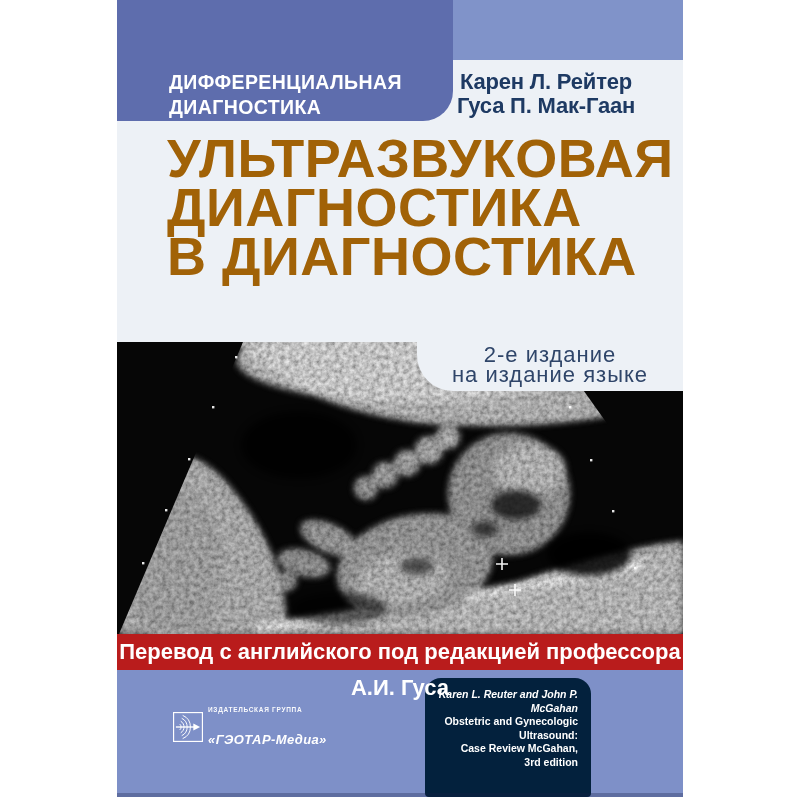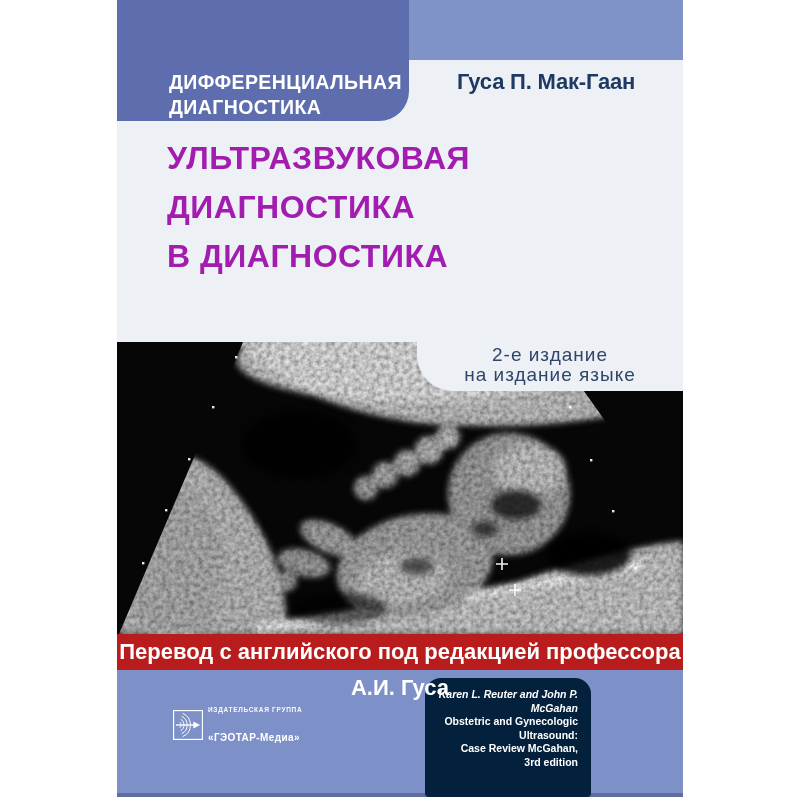--- a/index.html
+++ b/index.html
@@ -14,60 +14,60 @@
   .book-bottom-edge{
     position:absolute;left:0;bottom:0;width:566px;height:4px;
     background:rgba(20,30,70,0.30);z-index:9;
   }
   
   .top-band{
     position:absolute;left:0;top:0;width:566px;height:60px;background:#8093c9;
   }
   .series-tab{
     position:absolute;left:0;top:0;width:292px;height:121px;background:#5e6dad;
-    border-bottom-right-radius:30px;z-index:2;
+    border-bottom-right-radius:30px;z-index:2;padding-left:44px;
   }
   .series-tab .tab-text{
     position:absolute;left:52px;top:70px;color:#ffffff;font-weight:bold;
     font-size:19.5px;line-height:25px;letter-spacing:0.4px;
   }
   .authors{
     position:absolute;left:292px;top:70px;width:274px;text-align:center;
     color:#1e3a63;font-weight:bold;font-size:22px;line-height:24px;letter-spacing:-0.2px;
   }
   
   .title{
-    position:absolute;left:50px;top:134px;color:#a21caf;font-weight:bold;
-    font-size:32px;line-height:49px;letter-spacing:0.5px;white-space:nowrap;
+    position:absolute;left:50px;top:134px;color:#a16207;font-weight:bold;
+    font-size:54px;line-height:49px;letter-spacing:0.5px;white-space:nowrap;
   }
   
   .ultrasound{
     position:absolute;left:0;top:342px;width:566px;height:292px;background:#060606;z-index:1;
   }
   .edition-tab{
     position:absolute;right:0;top:342px;width:266px;height:49px;background:#edf1f6;
     border-bottom-left-radius:36px;z-index:3;text-align:center;
-    color:#2f4569;font-size:19px;line-height:19.5px;letter-spacing:1px;padding-top:3px;
+    color:#2f4569;font-size:22px;line-height:19.5px;letter-spacing:1px;padding-top:3px;
     box-sizing:border-box;
   }
   
   .translation-band{
     position:absolute;left:0;top:634px;width:566px;height:36px;background:#b91c1c;
     color:#ffffff;font-weight:bold;font-size:22px;line-height:36px;text-align:center;z-index:2;
   }
   
   .bottom-band{
     position:absolute;left:0;top:670px;width:566px;height:127px;background:#7e90c8;z-index:1;
   }
   .publisher{
     position:absolute;left:56px;top:36px;display:flex;align-items:center;color:#ffffff;
   }
   .publisher .logo{width:30px;height:30px;margin-right:5px;}
   .publisher .pub-line1{font-size:6.5px;letter-spacing:0.7px;font-weight:bold;opacity:.95;}
-  .publisher .pub-line2{font-size:10px;font-weight:bold;letter-spacing:0.4px;margin-top:19px;}
+  .publisher .pub-line2{font-size:13px;font-weight:bold;letter-spacing:0.4px;margin-top:19px;font-style:italic;}
   .original-box{
     position:absolute;left:308px;top:8px;width:166px;height:119px;background:#03213d;
     border-radius:16px 16px 4px 4px;box-sizing:border-box;
     padding:10px 13px 0 10px;text-align:right;color:#ffffff;
     font-size:10.5px;line-height:13.5px;font-weight:bold;
   }
   .original-box .orig-authors{font-style:italic;}
 </style>
 </head>
 <body>
@@ -77,20 +77,21 @@
   <div class="top-band"></div>
 
   <div class="series-tab">
     <div class="tab-text">
       <div>ДИФФЕРЕНЦИАЛЬНАЯ</div>
       <div>ДИАГНОСТИКА</div>
     </div>
   </div>
 
   <div class="authors">
+    <div>Карен Л. Рейтер</div>
     <div>Гуса П. Мак-Гаан</div>
   </div>
 
   <div class="title">
     <div>УЛЬТРАЗВУКОВАЯ</div>
     <div>ДИАГНОСТИКА</div>
     <div>В ДИАГНОСТИКА</div>
   </div>
 
   <div class="ultrasound">

